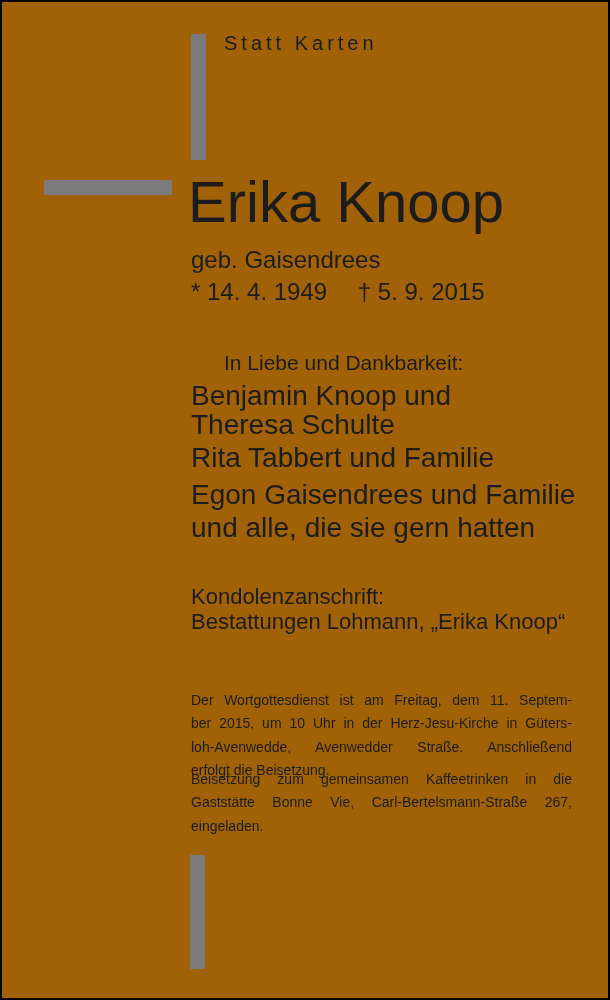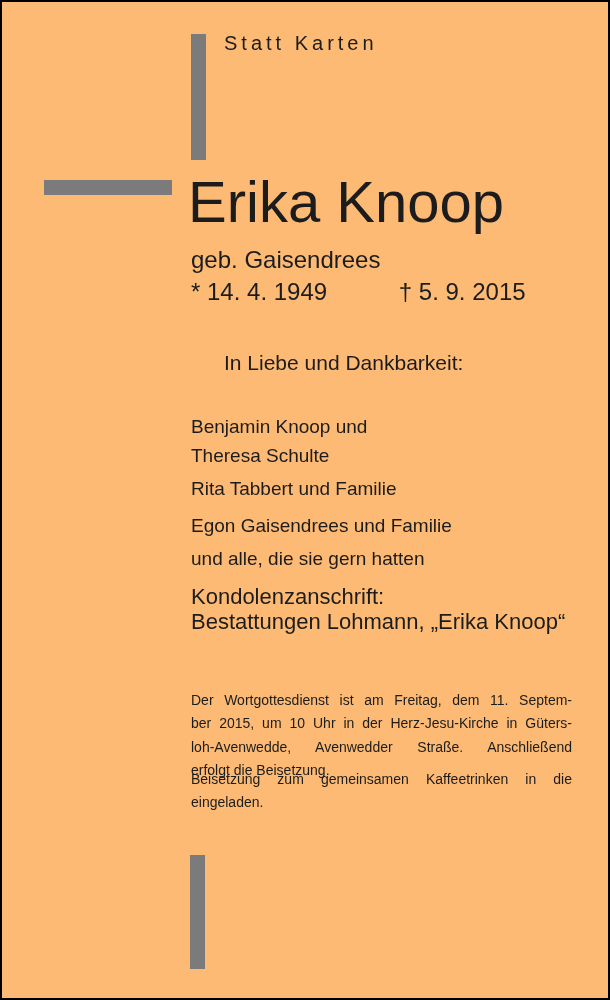--- a/index.html
+++ b/index.html
@@ -5,21 +5,21 @@
   html, body {
     margin: 0;
     padding: 0;
     background: #ffffff;
   }
   .sheet {
     position: relative;
     width: 610px;
     height: 1000px;
     box-sizing: border-box;
-    background: #fdba74;
+    background: #a16207;
     border: 2px solid #000000;
     overflow: hidden;
     font-family: "Liberation Sans", "DejaVu Sans", sans-serif;
     color: #1c1c1c;
   }
   .bar {
     position: absolute;
     background: #7b7b7b;
   }
   .bar-v-top    { left: 189px; top: 32px;  width: 15px;  height: 126px; }
@@ -47,35 +47,34 @@
     font-size: 24px;
     white-space: nowrap;
     text-align: right;
   }
   .dates {
     position: absolute;
     left: 189px; top: 276px;
     font-size: 24px;
     white-space: nowrap;
   }
-  .dates .death { margin-left: 65px; }
+  .dates .death { margin-left: 24px; }
 
   .mourn-header {
     position: absolute;
     left: 189px; top: 349px;
     font-size: 21px;
     white-space: nowrap;
     margin-left: 33px;
   }
   .mline {
     position: absolute;
     left: 189px;
-    font-size: 19px;
+    font-size: 28px;
     white-space: nowrap;
-    margin-top: 36px;
   }
   .m0 { top: 378px; }
   .m1 { top: 407px; }
   .m2 { top: 440px; }
   .m3 { top: 477px; }
   .m4 { top: 510px; }
 
   .condolence {
     position: absolute;
     left: 189px; top: 583px;
@@ -127,16 +126,17 @@
 
   <div class="para para1">
     <div class="pline">Der Wortgottesdienst ist am Freitag, dem 11. Septem-</div>
     <div class="pline">ber 2015, um 10 Uhr in der Herz-Jesu-Kirche in Güters-</div>
     <div class="pline">loh-Avenwedde, Avenwedder Straße. Anschließend</div>
     <div class="pline-last">erfolgt die Beisetzung.</div>
   </div>
 
   <div class="para para2">
     <div class="pline">Beisetzung zum gemeinsamen Kaffeetrinken in die</div>
+    <div class="pline">Gaststätte Bonne Vie, Carl-Bertelsmann-Straße 267,</div>
     <div class="pline-last">eingeladen.</div>
   </div>
 
 </div>
 
 </body></html>

